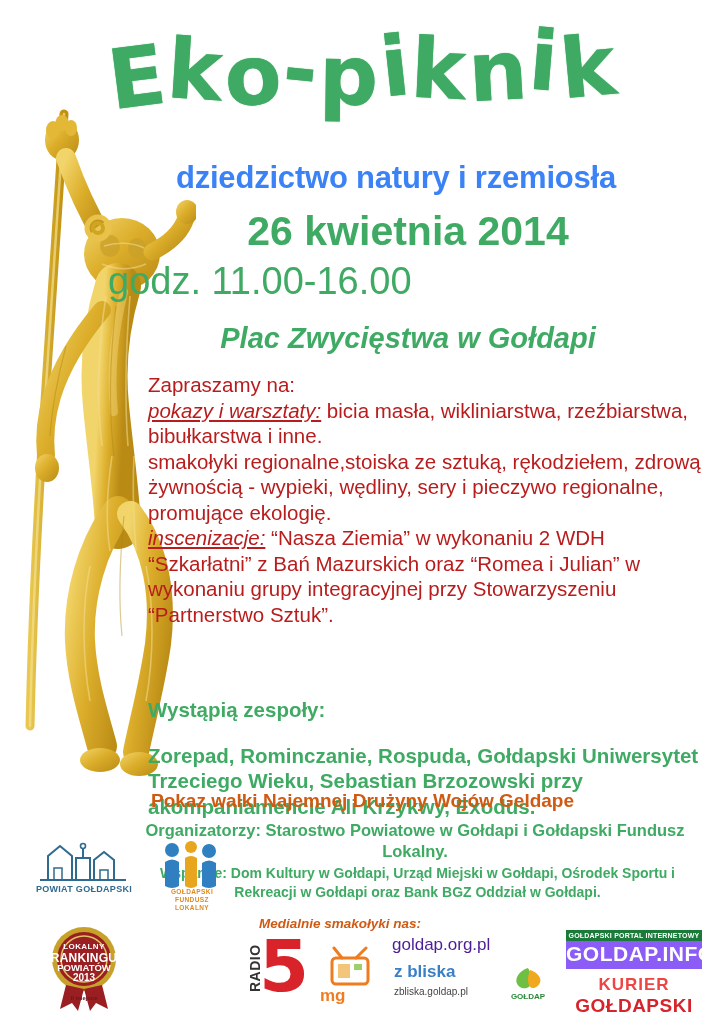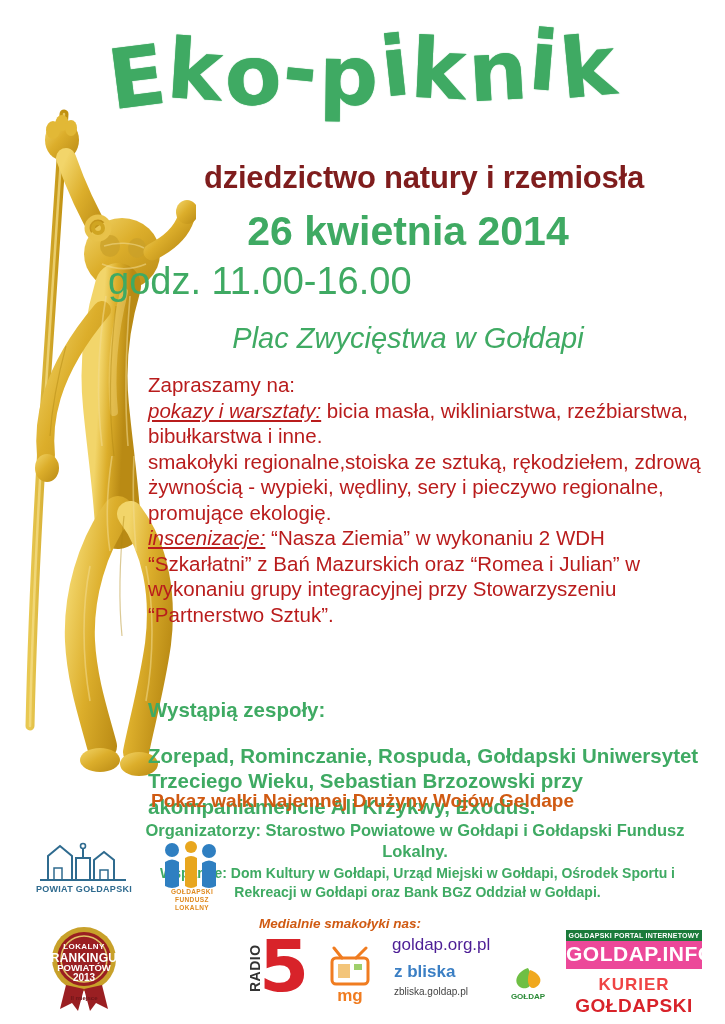--- a/index.html
+++ b/index.html
@@ -39,27 +39,27 @@
     text-shadow: 0 0 1px #3faa63;
     white-space: nowrap;
   }
   .title .ch {
     display: inline-block;
   }
 
   
   .subtitle {
     position: absolute;
-    left: 124px;
+    left: 96px;
     top: 160px;
     width: 600px;
     text-align: center;
     font-size: 31px;
     font-weight: bold;
-    color: #7f1d1d;
+    color: #3b82f6;
     letter-spacing: -0.2px;
   }
   .date {
     position: absolute;
     left: 108px;
     top: 208px;
     width: 600px;
     text-align: center;
     font-size: 41px;
     font-weight: bold;
@@ -76,21 +76,21 @@
     color: #3faa63;
   }
   .place {
     position: absolute;
     left: 108px;
     top: 322px;
     width: 600px;
     text-align: center;
     font-size: 29px;
     font-style: italic;
-    font-weight: normal;
+    font-weight: bold;
     color: #3faa63;
   }
 
   
   .body-text {
     position: absolute;
     left: 148px;
     top: 372px;
     width: 555px;
     color: #b91c1c;
@@ -258,21 +258,21 @@
     left: 320px;
     top: 946px;
     width: 60px;
     height: 60px;
   }
   .mg-logo .mg-word {
     position: absolute;
     left: 0;
     top: 40px;
     width: 60px;
-    text-align: center;
+    text-align: left;
     font-size: 17px;
     font-weight: bold;
     color: #f07c20;
   }
 
   .goldap-url {
     position: absolute;
     left: 392px;
     top: 935px;
     width: 170px;
@@ -320,21 +320,21 @@
   .portal .pt-top {
     font-size: 7px;
     font-weight: bold;
     color: #ffffff;
     background: #1b7a3a;
     text-align: center;
     letter-spacing: 0.2px;
     padding: 2px 0;
   }
   .portal .pt-main {
-    background: #ec4899;
+    background: #8b5cf6;
     color: #ffffff;
     font-size: 21px;
     font-weight: bold;
     text-align: center;
     letter-spacing: 0.5px;
     padding: 1px 0 3px;
   }
   .kurier {
     position: absolute;
     left: 566px;

